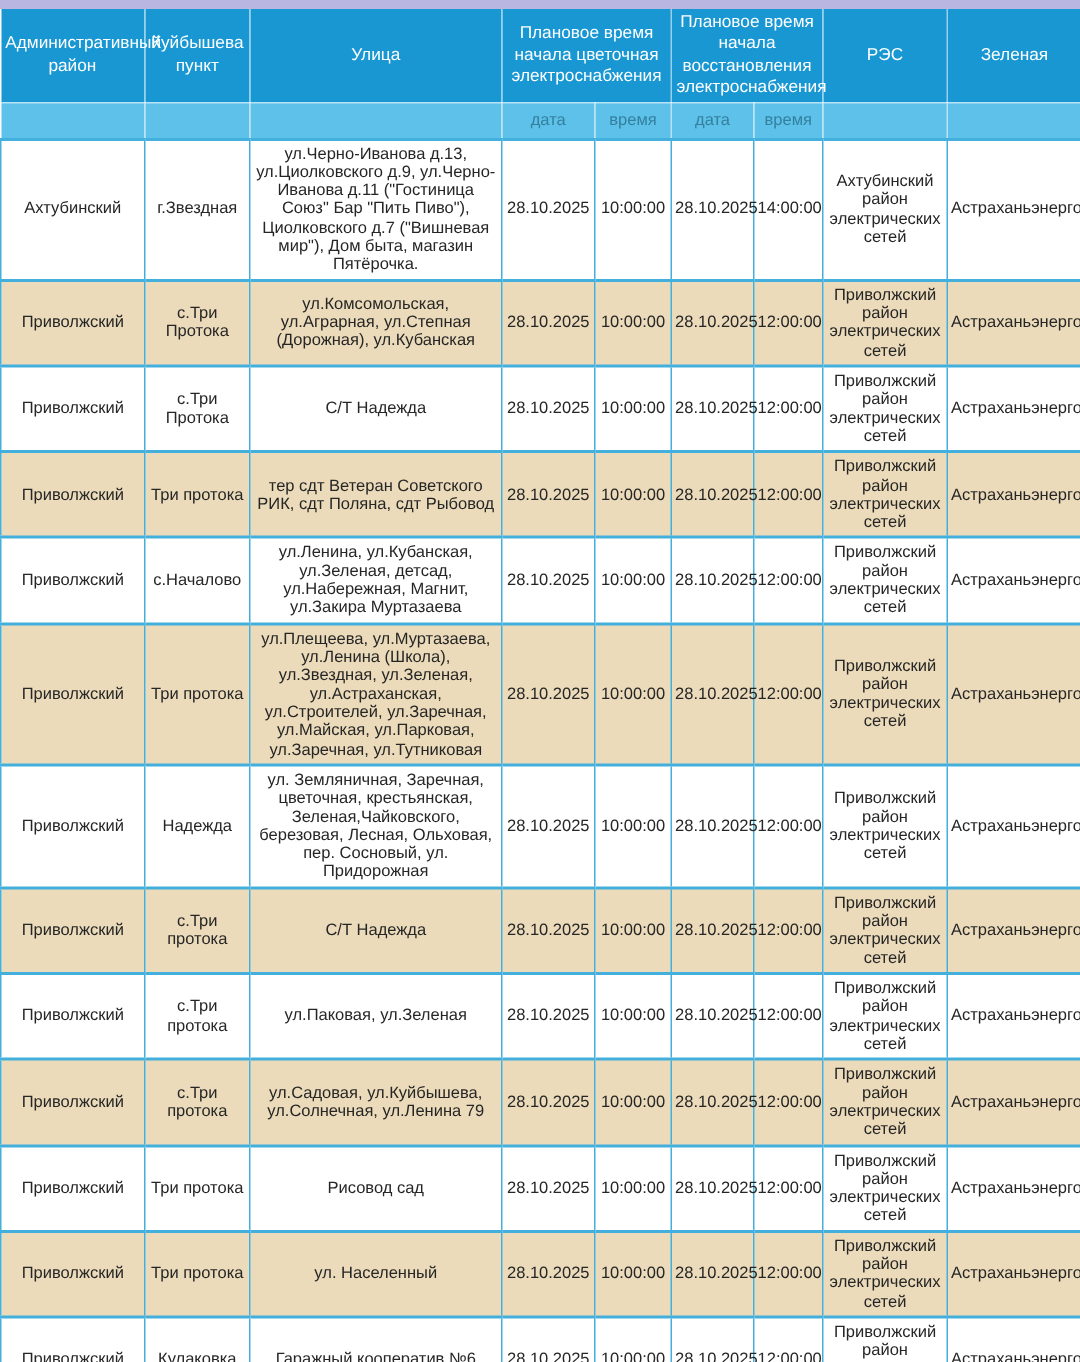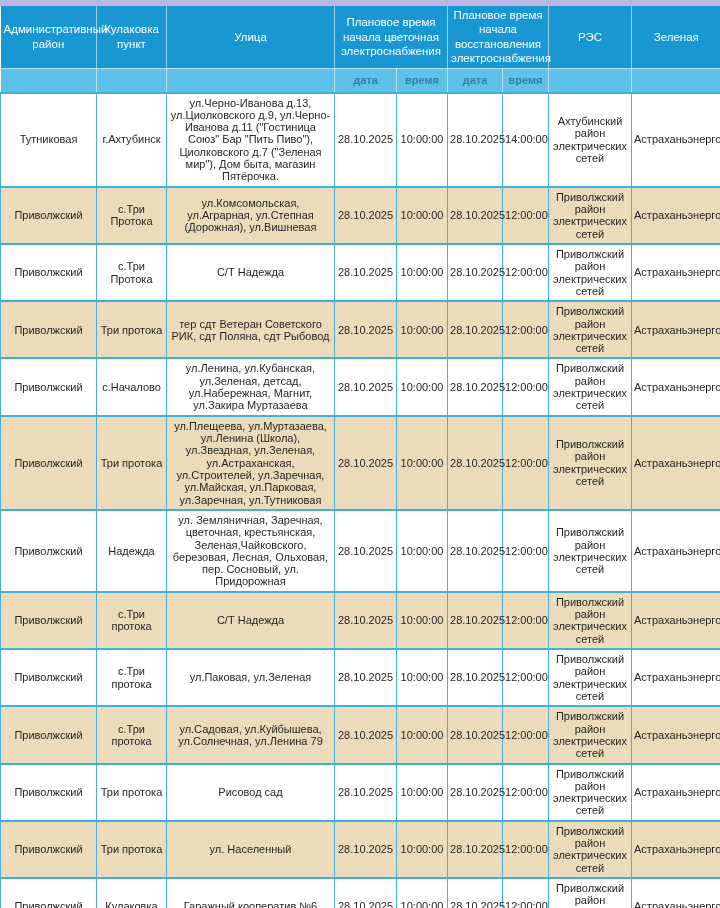--- a/index.html
+++ b/index.html
@@ -25,21 +25,21 @@
   thead tr.head-main th{
     background:var(--header_bg);color:var(--header_text);
     font-size:11.5px;font-weight:400;line-height:1.25;
     padding:2px 3px;text-align:center;vertical-align:middle;
     height:56px;border-right:1px solid rgba(255,255,255,.55);
     border-bottom:1px solid rgba(255,255,255,.55);
   }
   thead tr.head-main th:last-child{border-right:none;}
   thead tr.head-sub th{
     background:var(--subheader_bg);color:var(--subheader_text);
-    font-size:11px;font-weight:700;padding:1px 2px;text-align:center;
+    font-size:11px;font-weight:400;padding:1px 2px;text-align:center;
     height:21px;border-right:1px solid rgba(255,255,255,.55);
   }
   thead tr.head-sub th:last-child{border-right:none;}
   
   tbody td{
     border:1px solid var(--border);
     border-top-width:2px;border-bottom-width:2px;
     color:var(--body_text);font-size:11px;line-height:1.12;
     text-align:center;vertical-align:middle;
     padding:3px 2px;height:44px;background:#ffffff;
@@ -60,56 +60,56 @@
     <col style="width:62px">
       <col style="width:51px">
       <col style="width:55px">
     <col style="width:46px">
       <col style="width:83px">
       <col style="width:89px">
   </colgroup>
   <thead>
     <tr class="head-main">
       <th>Административный район</th>
-      <th>Кулаковка пункт</th>
+      <th>Куйбышева пункт</th>
       <th>Улица</th>
       <th colspan="2">Плановое время начала цветочная электроснабжения</th>
       <th colspan="2">Плановое время начала восстановления электроснабжения</th>
       <th>РЭС</th>
       <th>Зеленая</th>
     </tr>
     <tr class="head-sub">
       <th></th>
       <th></th>
       <th></th>
       <th>дата</th>
       <th>время</th>
       <th>дата</th>
       <th>время</th>
       <th></th>
       <th></th>
     </tr>
   </thead>
   <tbody>
   <tr>
-    <td>Тутниковая</td>
-    <td>г.Ахтубинск</td>
-    <td>ул.Черно-Иванова д.13, ул.Циолковского д.9, ул.Черно-Иванова д.11 ("Гостиница Союз" Бар "Пить Пиво"), Циолковского д.7 ("Зеленая мир"), Дом быта, магазин Пятёрочка.</td>
+    <td>Ахтубинский</td>
+    <td>г.Звездная</td>
+    <td>ул.Черно-Иванова д.13, ул.Циолковского д.9, ул.Черно-Иванова д.11 ("Гостиница Союз" Бар "Пить Пиво"), Циолковского д.7 ("Вишневая мир"), Дом быта, магазин Пятёрочка.</td>
     <td class="c-nowrap">28.10.2025</td>
     <td class="c-nowrap">10:00:00</td>
     <td class="c-nowrap">28.10.2025</td>
     <td class="c-nowrap">14:00:00</td>
     <td>Ахтубинский район электрических сетей</td>
     <td class="c-nowrap">Астраханьэнерго</td>
   </tr>
 
   <tr class="alt">
     <td>Приволжский</td>
     <td>с.Три Протока</td>
-    <td>ул.Комсомольская, ул.Аграрная, ул.Степная (Дорожная), ул.Вишневая</td>
+    <td>ул.Комсомольская, ул.Аграрная, ул.Степная (Дорожная), ул.Кубанская</td>
     <td class="c-nowrap">28.10.2025</td>
     <td class="c-nowrap">10:00:00</td>
     <td class="c-nowrap">28.10.2025</td>
     <td class="c-nowrap">12:00:00</td>
     <td>Приволжский район электрических сетей</td>
     <td class="c-nowrap">Астраханьэнерго</td>
   </tr>
 
   <tr>
     <td>Приволжский</td>

